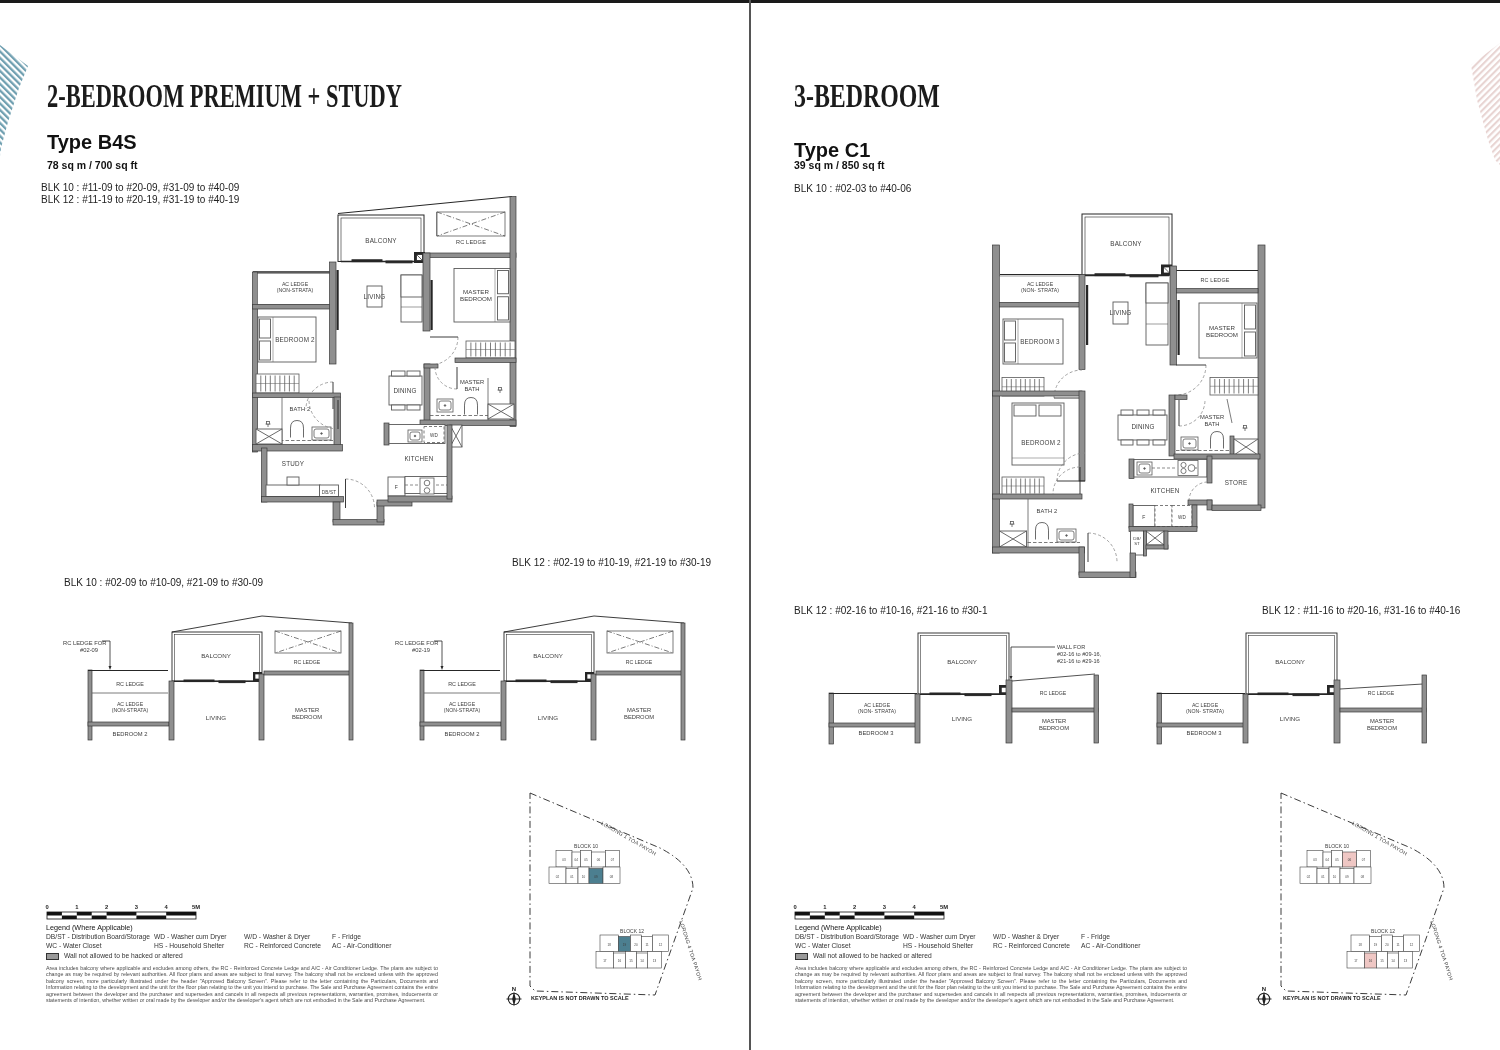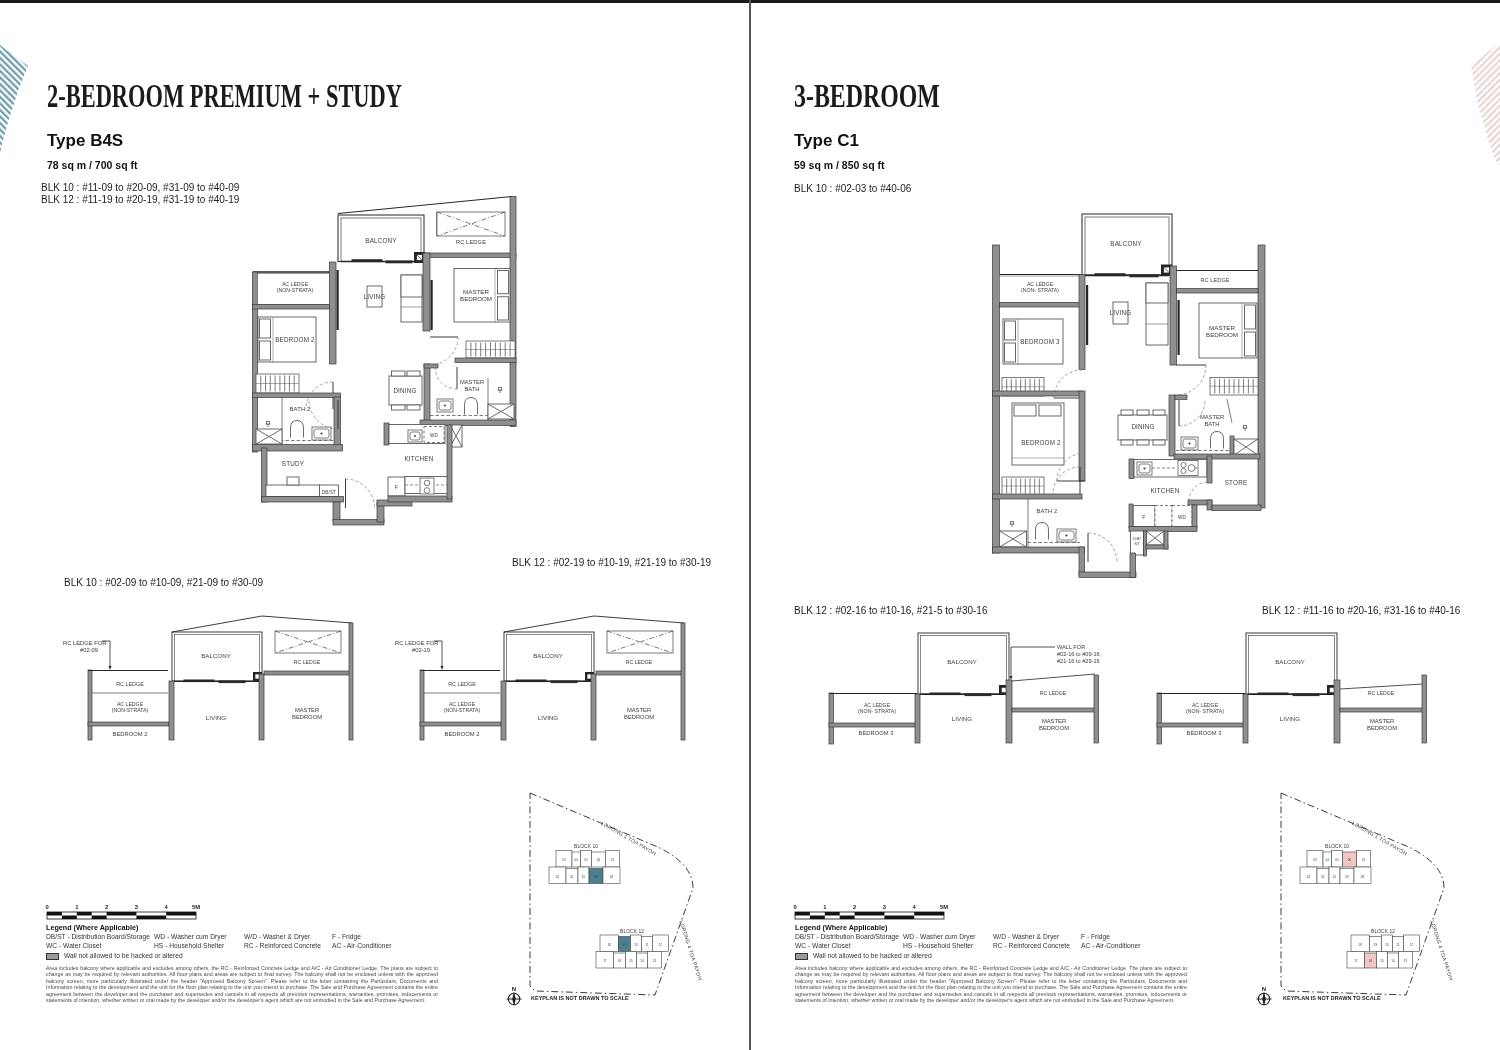--- a/index.html
+++ b/index.html
@@ -1,24 +1,24 @@
 <!DOCTYPE html>
 <html><head>
 <meta charset="utf-8">
 <style>
 html,body{margin:0;padding:0;background:#fff}
 #page{position:relative;width:1500px;height:1050px;overflow:hidden;background:#fff;font-family:"Liberation Sans",sans-serif}
 .abs{position:absolute}
 .h1{font-family:"Liberation Serif",serif;font-weight:bold;font-size:34px;letter-spacing:0px;color:#1b1b1b;line-height:1;transform-origin:0 0;white-space:nowrap}
-.h2{font-weight:bold;font-size:17px;color:#111;line-height:1}
+.h2{font-weight:bold;font-size:20px;color:#111;line-height:1}
 .h3{font-weight:bold;font-size:10.5px;color:#111;line-height:1}
 .blk{font-size:10px;color:#222;line-height:12.3px}
 .blk2{font-size:10px;color:#222;white-space:nowrap}
 .lg{font-size:6.7px;color:#333;line-height:1;white-space:nowrap}
-.b{font-weight:bold;color:#111;font-size:7.2px}
+.b{font-weight:normal;color:#111;font-size:7.2px}
 .fp{font-size:5.3px;line-height:6.55px;color:#4a4a4a;text-align:justify}
 .kp{font-size:5.5px;font-weight:bold;color:#222;letter-spacing:0px;white-space:nowrap}
 svg text{font-family:"Liberation Sans",sans-serif}
 </style>
 </head>
 <body>
 <div id="page">
 
 <div class="abs" style="left:0;top:0;width:1500px;height:2.5px;background:#1a1a1a"></div>
 
@@ -45,31 +45,31 @@
 <div class="abs h1" style="left:47px;top:79px;transform:scale(0.66,1)">2-BEDROOM PREMIUM + STUDY</div>
 
 <div class="abs h2" style="left:47px;top:132px">Type B4S</div>
 
 <div class="abs h3" style="left:47px;top:160px">78 sq m / 700 sq ft</div>
 
 <div class="abs blk" style="left:41px;top:182px">BLK 10 : #11-09 to #20-09, #31-09 to #40-09<br>BLK 12 : #11-19 to #20-19, #31-19 to #40-19</div>
 
 <div class="abs h1" style="left:794px;top:79px;transform:scale(0.702,1)">3-BEDROOM</div>
 
-<div class="abs h2" style="left:794px;top:132px">Type C1</div>
-
-<div class="abs h3" style="left:794px;top:160px">59 sq m / 850 sq ft</div>
+<div class="abs h2" style="left:794px;top:140px">Type C1</div>
+
+<div class="abs h3" style="left:794px;top:160px">39 sq m / 850 sq ft</div>
 
 <div class="abs blk2" style="left:794px;top:183px">BLK 10 : #02-03 to #40-06</div>
 
 <div class="abs blk2" style="left:64px;top:577px">BLK 10 : #02-09 to #10-09, #21-09 to #30-09</div>
 
 <div class="abs blk2" style="left:512px;top:557px">BLK 12 : #02-19 to #10-19, #21-19 to #30-19</div>
 
-<div class="abs blk2" style="left:794px;top:605px">BLK 12 : #02-16 to #10-16, #21-5 to #30-16</div>
+<div class="abs blk2" style="left:794px;top:605px">BLK 12 : #02-16 to #10-16, #21-16 to #30-1</div>
 
 <div class="abs blk2" style="left:1262px;top:605px">BLK 12 : #11-16 to #20-16, #31-16 to #40-16</div>
 
 <div class="abs lg b" style="left:46px;top:924px">Legend (Where Applicable)</div>
 
 <div class="abs lg" style="left:46px;top:933.5px">DB/ST - Distribution Board/Storage</div>
 <div class="abs lg" style="left:154px;top:933.5px">WD - Washer cum Dryer</div>
 <div class="abs lg" style="left:244px;top:933.5px">W/D - Washer &amp; Dryer</div>
 <div class="abs lg" style="left:332px;top:933.5px">F - Fridge</div>
 

